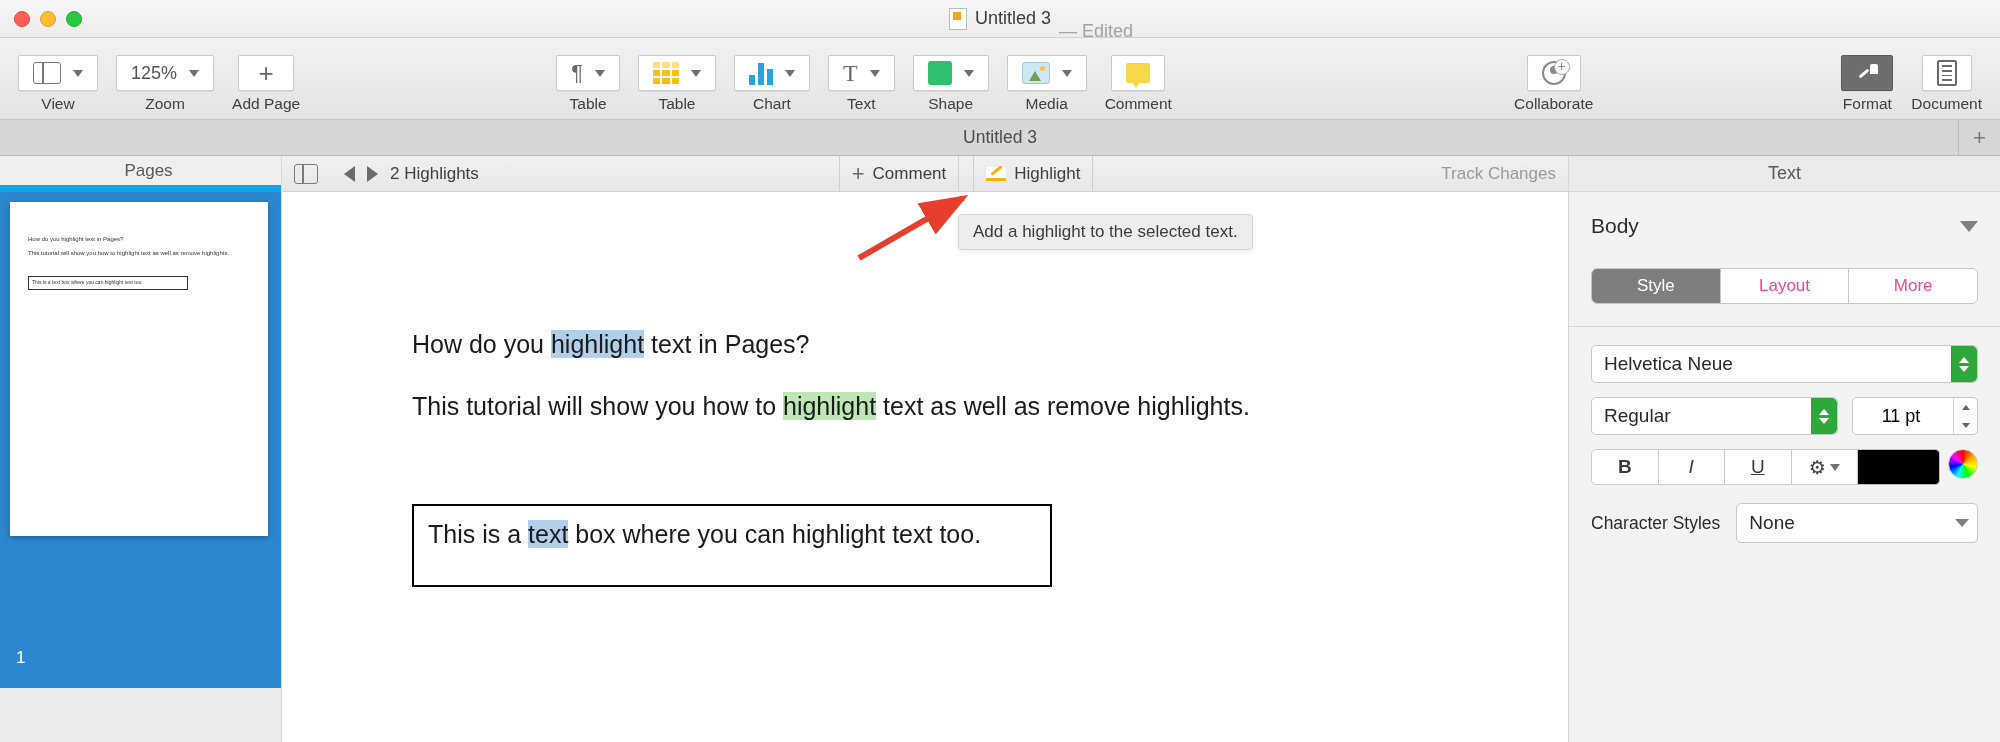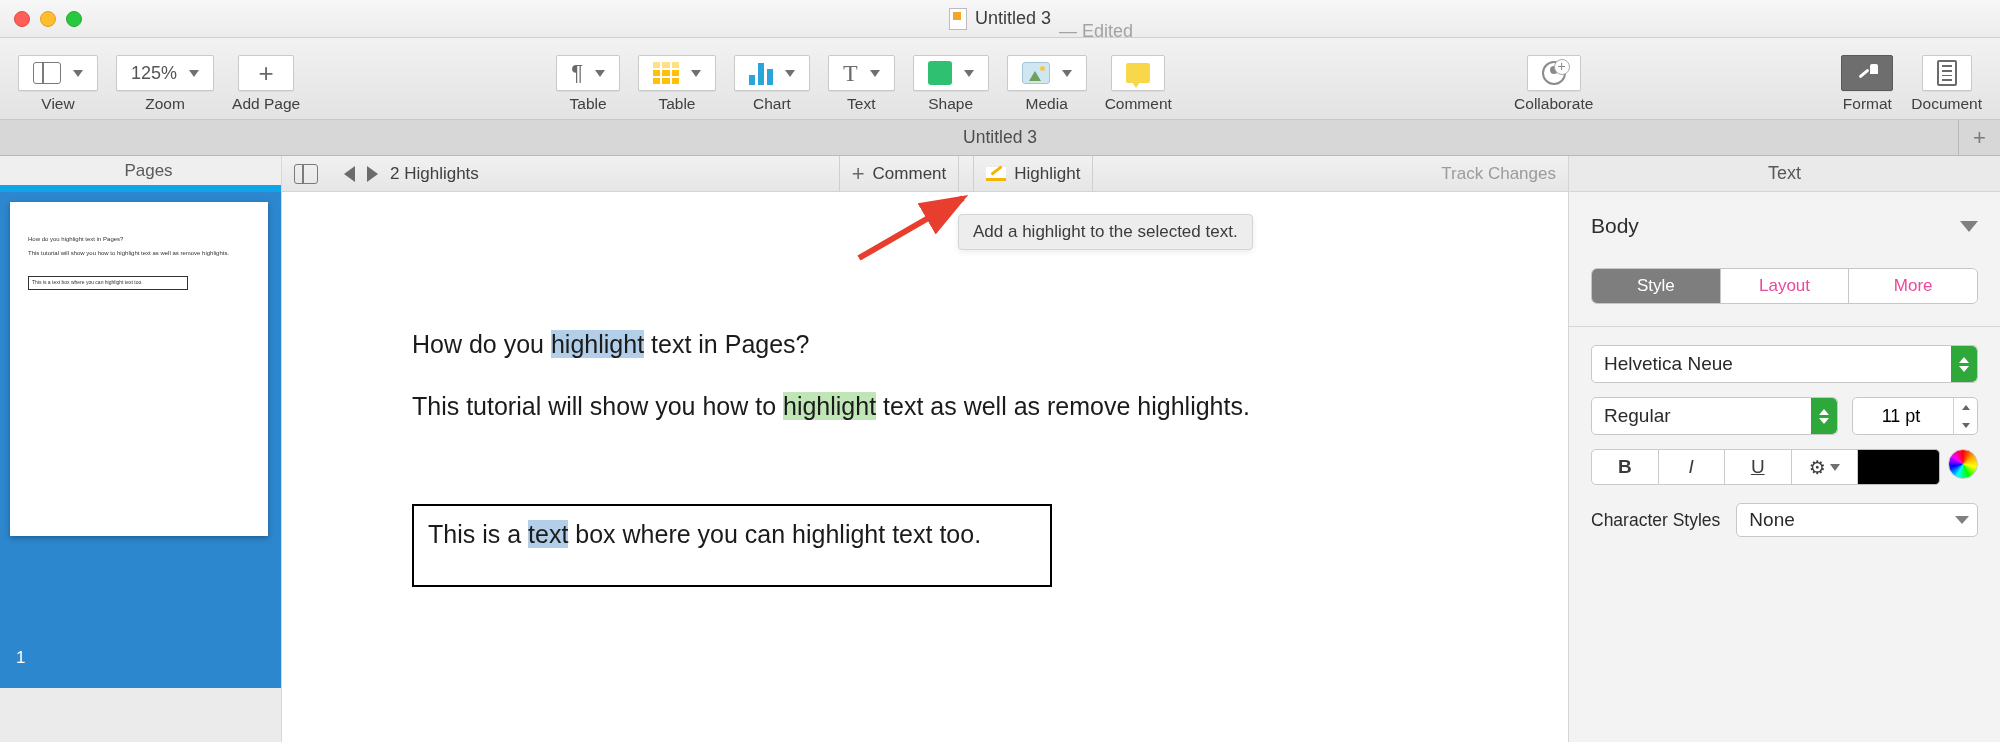--- a/index.html
+++ b/index.html
@@ -122,21 +122,21 @@
 .stepper .arrs .dn::before { border-top: 5px solid #666; }
 .style-row { display: flex; gap: 0; margin-bottom: 18px; }
 .sbtn { flex: 1; height: 36px; background: #fff; border: 1px solid #cacaca; display: flex; align-items: center; justify-content: center; font-size: 19px; color: #3c3c3c; cursor: default; }
 .sbtn:first-child { border-radius: 5px 0 0 5px; }
 .sbtn + .sbtn { border-left: none; }
 .sbtn.gear { border-radius: 0; }
 .style-row .color-well { width: 82px; height: 36px; background: #000; border: 1px solid #bcbcbc; border-left: none; border-radius: 0 5px 5px 0; position: relative; }
 .color-wheel { width: 30px; height: 30px; border-radius: 50%; background: conic-gradient(red,orange,yellow,lime,cyan,blue,magenta,red); border: 1px solid #ccc; margin-left: 8px; }
 .cs-row { display: flex; align-items: center; gap: 16px; }
 .cs-row .lbl { margin: 0; font-size: 17.5px; }
-.cs-row .combo { flex: 1; margin: 0; height: 34px; }
+.cs-row .combo { flex: 1; margin: 0; height: 40px; }
 .cs-row .combo .cap2 { position: absolute; right: 8px; }
 </style>
 </head>
 <body>
 
 <div class="titlebar">
   <div class="traffic">
     <span class="t-close"></span>
     <span class="t-min"></span>
     <span class="t-max"></span>

